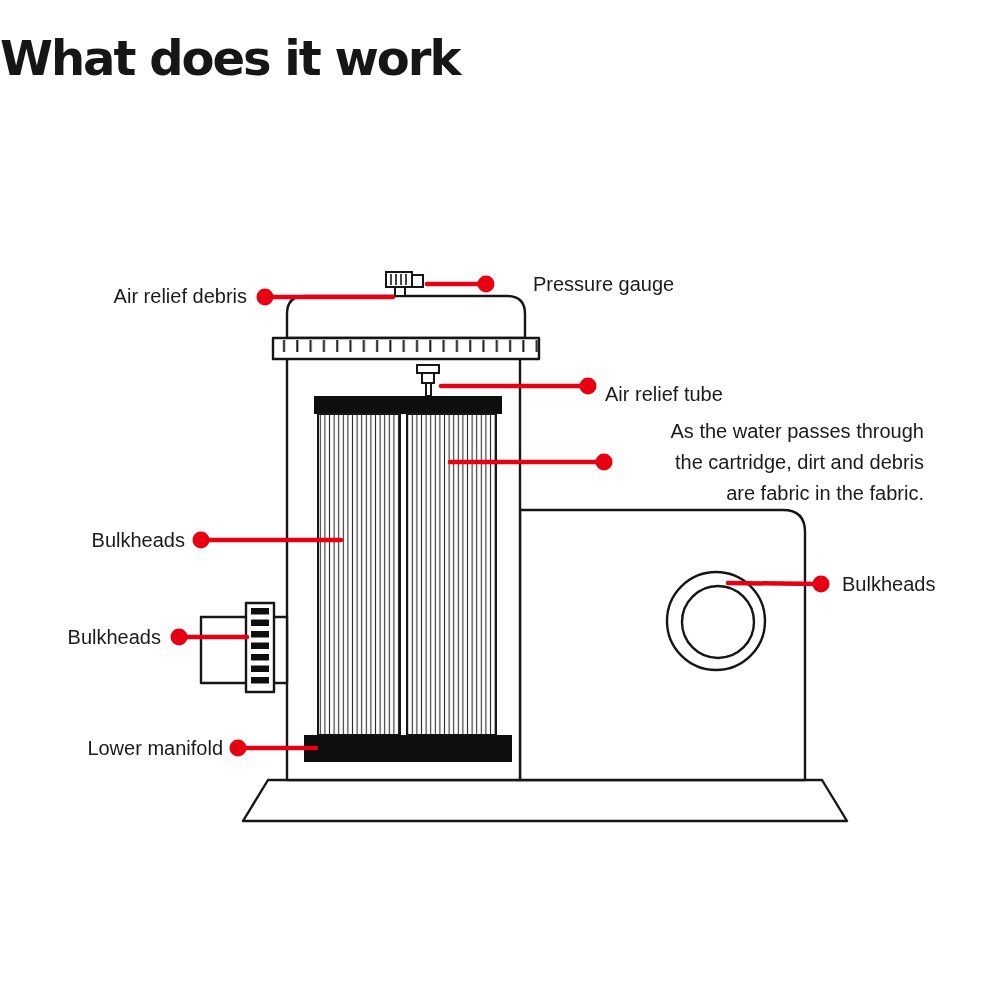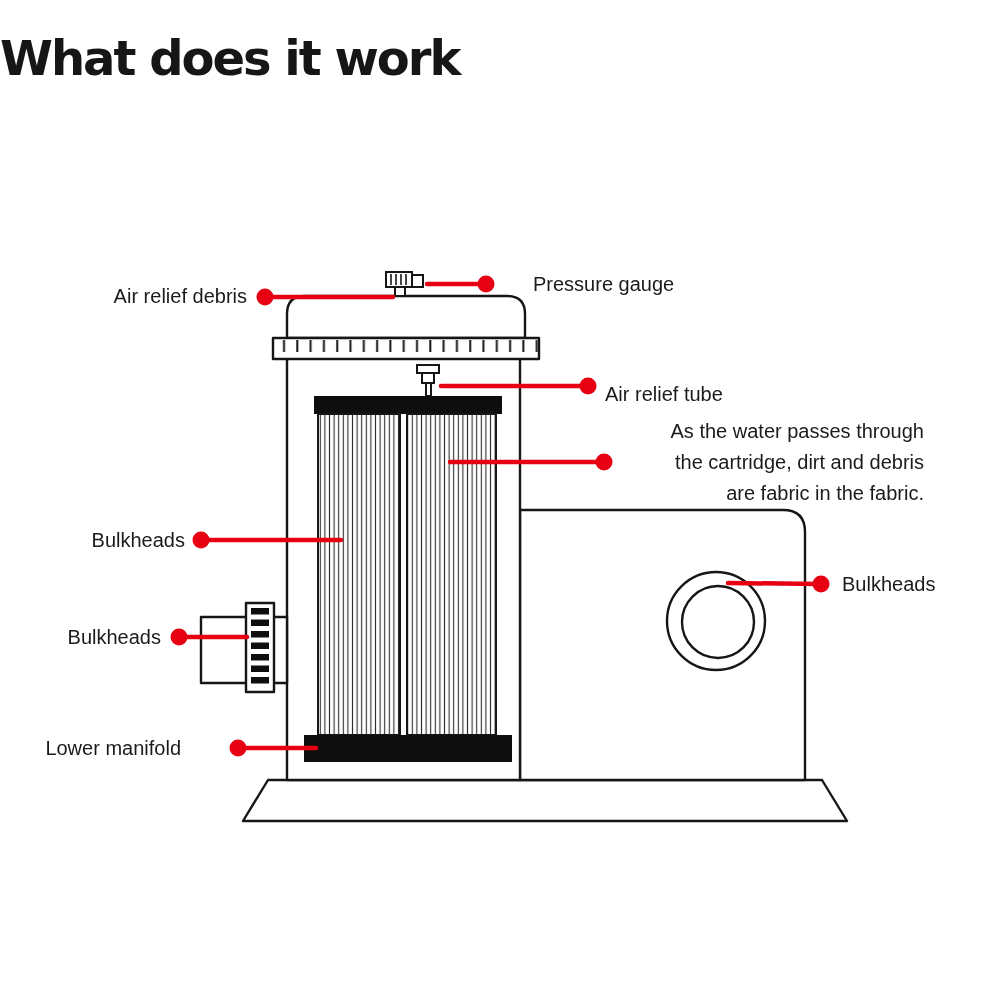--- a/index.html
+++ b/index.html
@@ -135,15 +135,15 @@
     <div>the cartridge, dirt and debris</div>
     <div>are fabric in the fabric.</div>
   </div>
 
   <div class="lbl" style="right:815px; top:527px;">Bulkheads</div>
 
   <div class="lbl" style="right:839px; top:624px;">Bulkheads</div>
 
   <div class="lbl" style="left:842px; top:571px;">Bulkheads</div>
 
-  <div class="lbl" style="right:819px; top:735px;">Lower manifold</div>
+  <div class="lbl" style="right:777px; top:735px;">Lower manifold</div>
 
 </div>
 
 </body></html>

